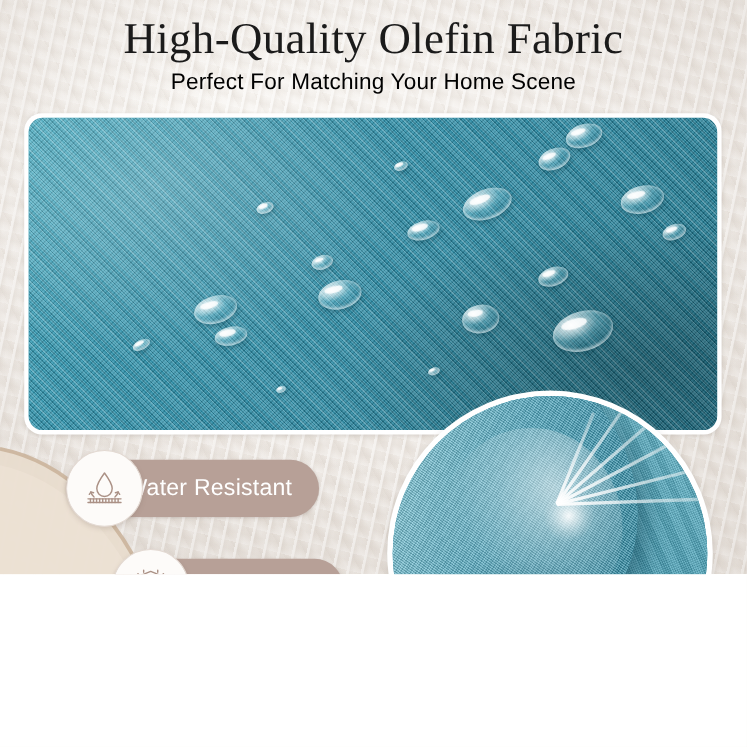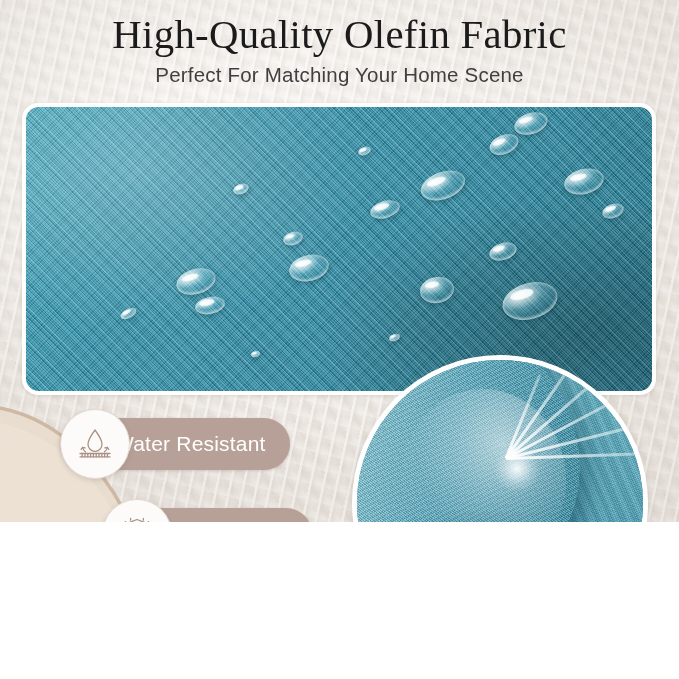--- a/index.html
+++ b/index.html
@@ -73,21 +73,21 @@
     line-height: 1.05;
     color: #1b1b1b;
     letter-spacing: .3px;
     margin: 0;
     font-weight: 400;
     transform: scaleX(1.02);
   }
   .subtitle {
     font-family: "Liberation Sans", sans-serif;
     font-size: 20.5px;
-    color: #404040;
+    color: #000000;
     margin: 7px 0 0 0;
     letter-spacing: .2px;
     font-weight: 400;
   }
 
   
   .photo-frame {
     position: absolute;
     left: 22px; top: 103px;
     width: 634px; height: 292px;

